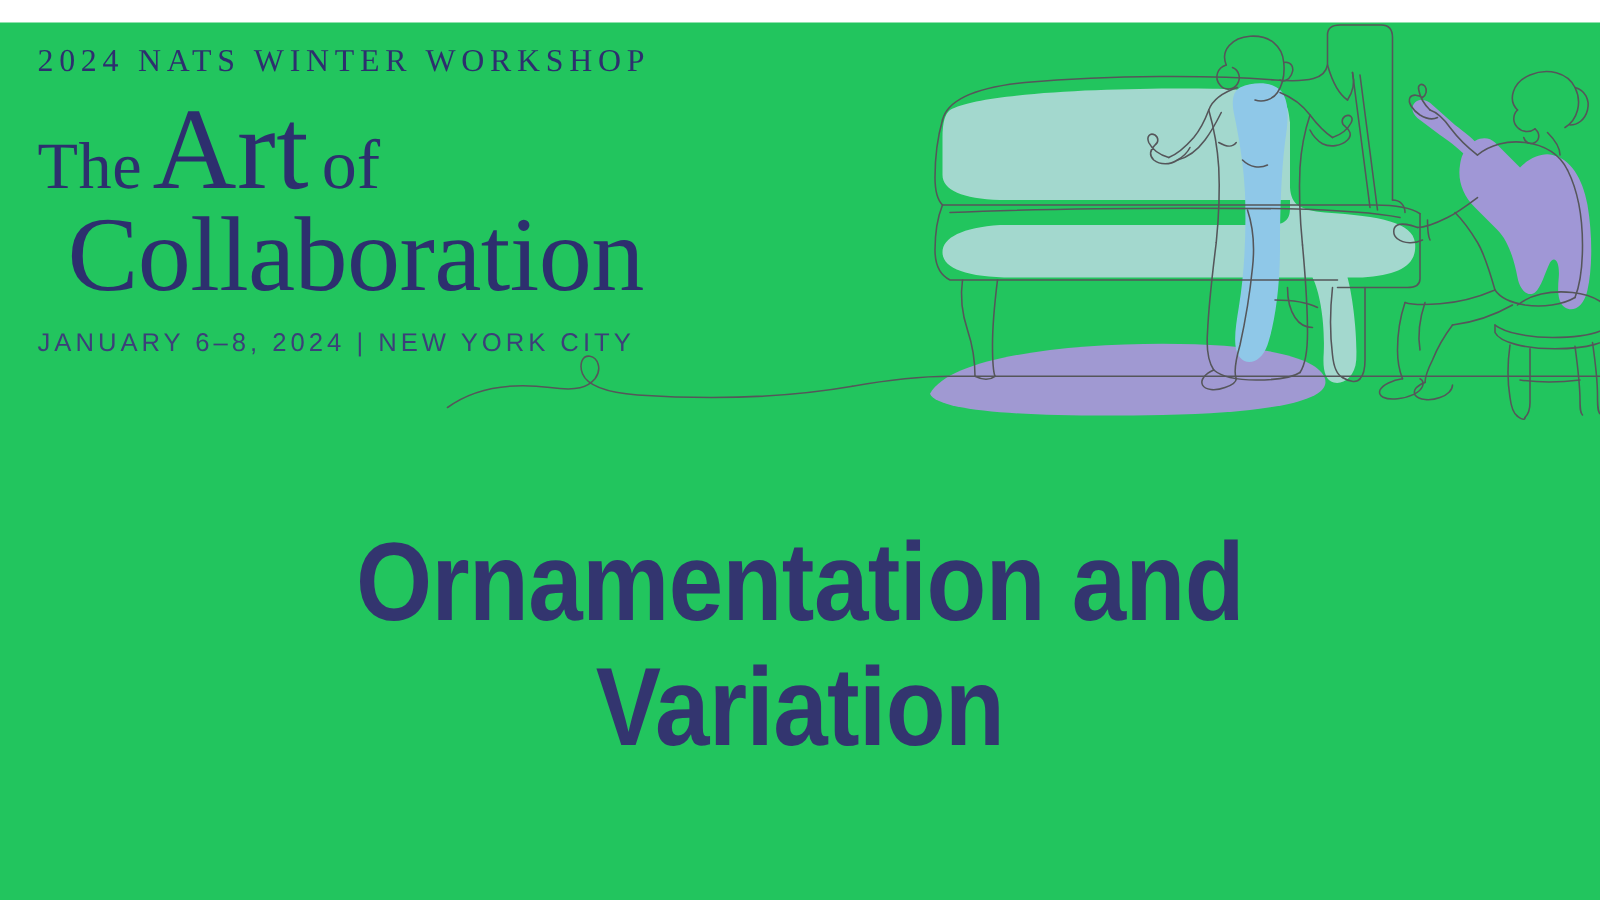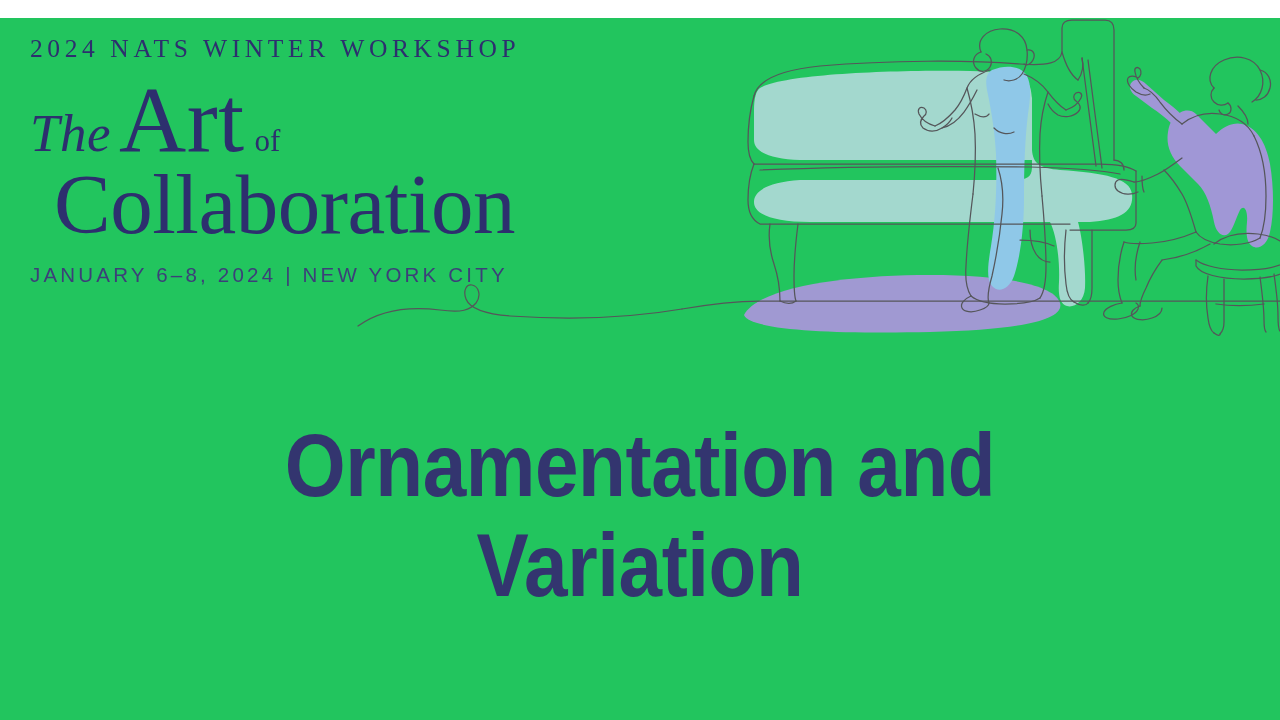--- a/index.html
+++ b/index.html
@@ -52,29 +52,28 @@
   #art-of-line {
     margin-top: 11px;
     line-height: 1;
     white-space: nowrap;
     color: #2d2f6e;
     font-family: "Liberation Serif", "DejaVu Serif", serif;
   }
   .the-word {
     font-size: 53px;
     letter-spacing: 0.5px;
-    font-style: italic;
   }
   .art-word {
     font-size: 93px;
     letter-spacing: 0.5px;
     margin-left: 8px;
   }
   .of-word {
-    font-size: 31px;
+    font-size: 56px;
     margin-left: 10px;
   }
 
   #collaboration-line {
     margin-top: -6px;
     font-family: "Liberation Serif", "DejaVu Serif", serif;
     font-size: 85px;
     letter-spacing: -0.5px;
     color: #2d2f6e;
     line-height: 1.05;

